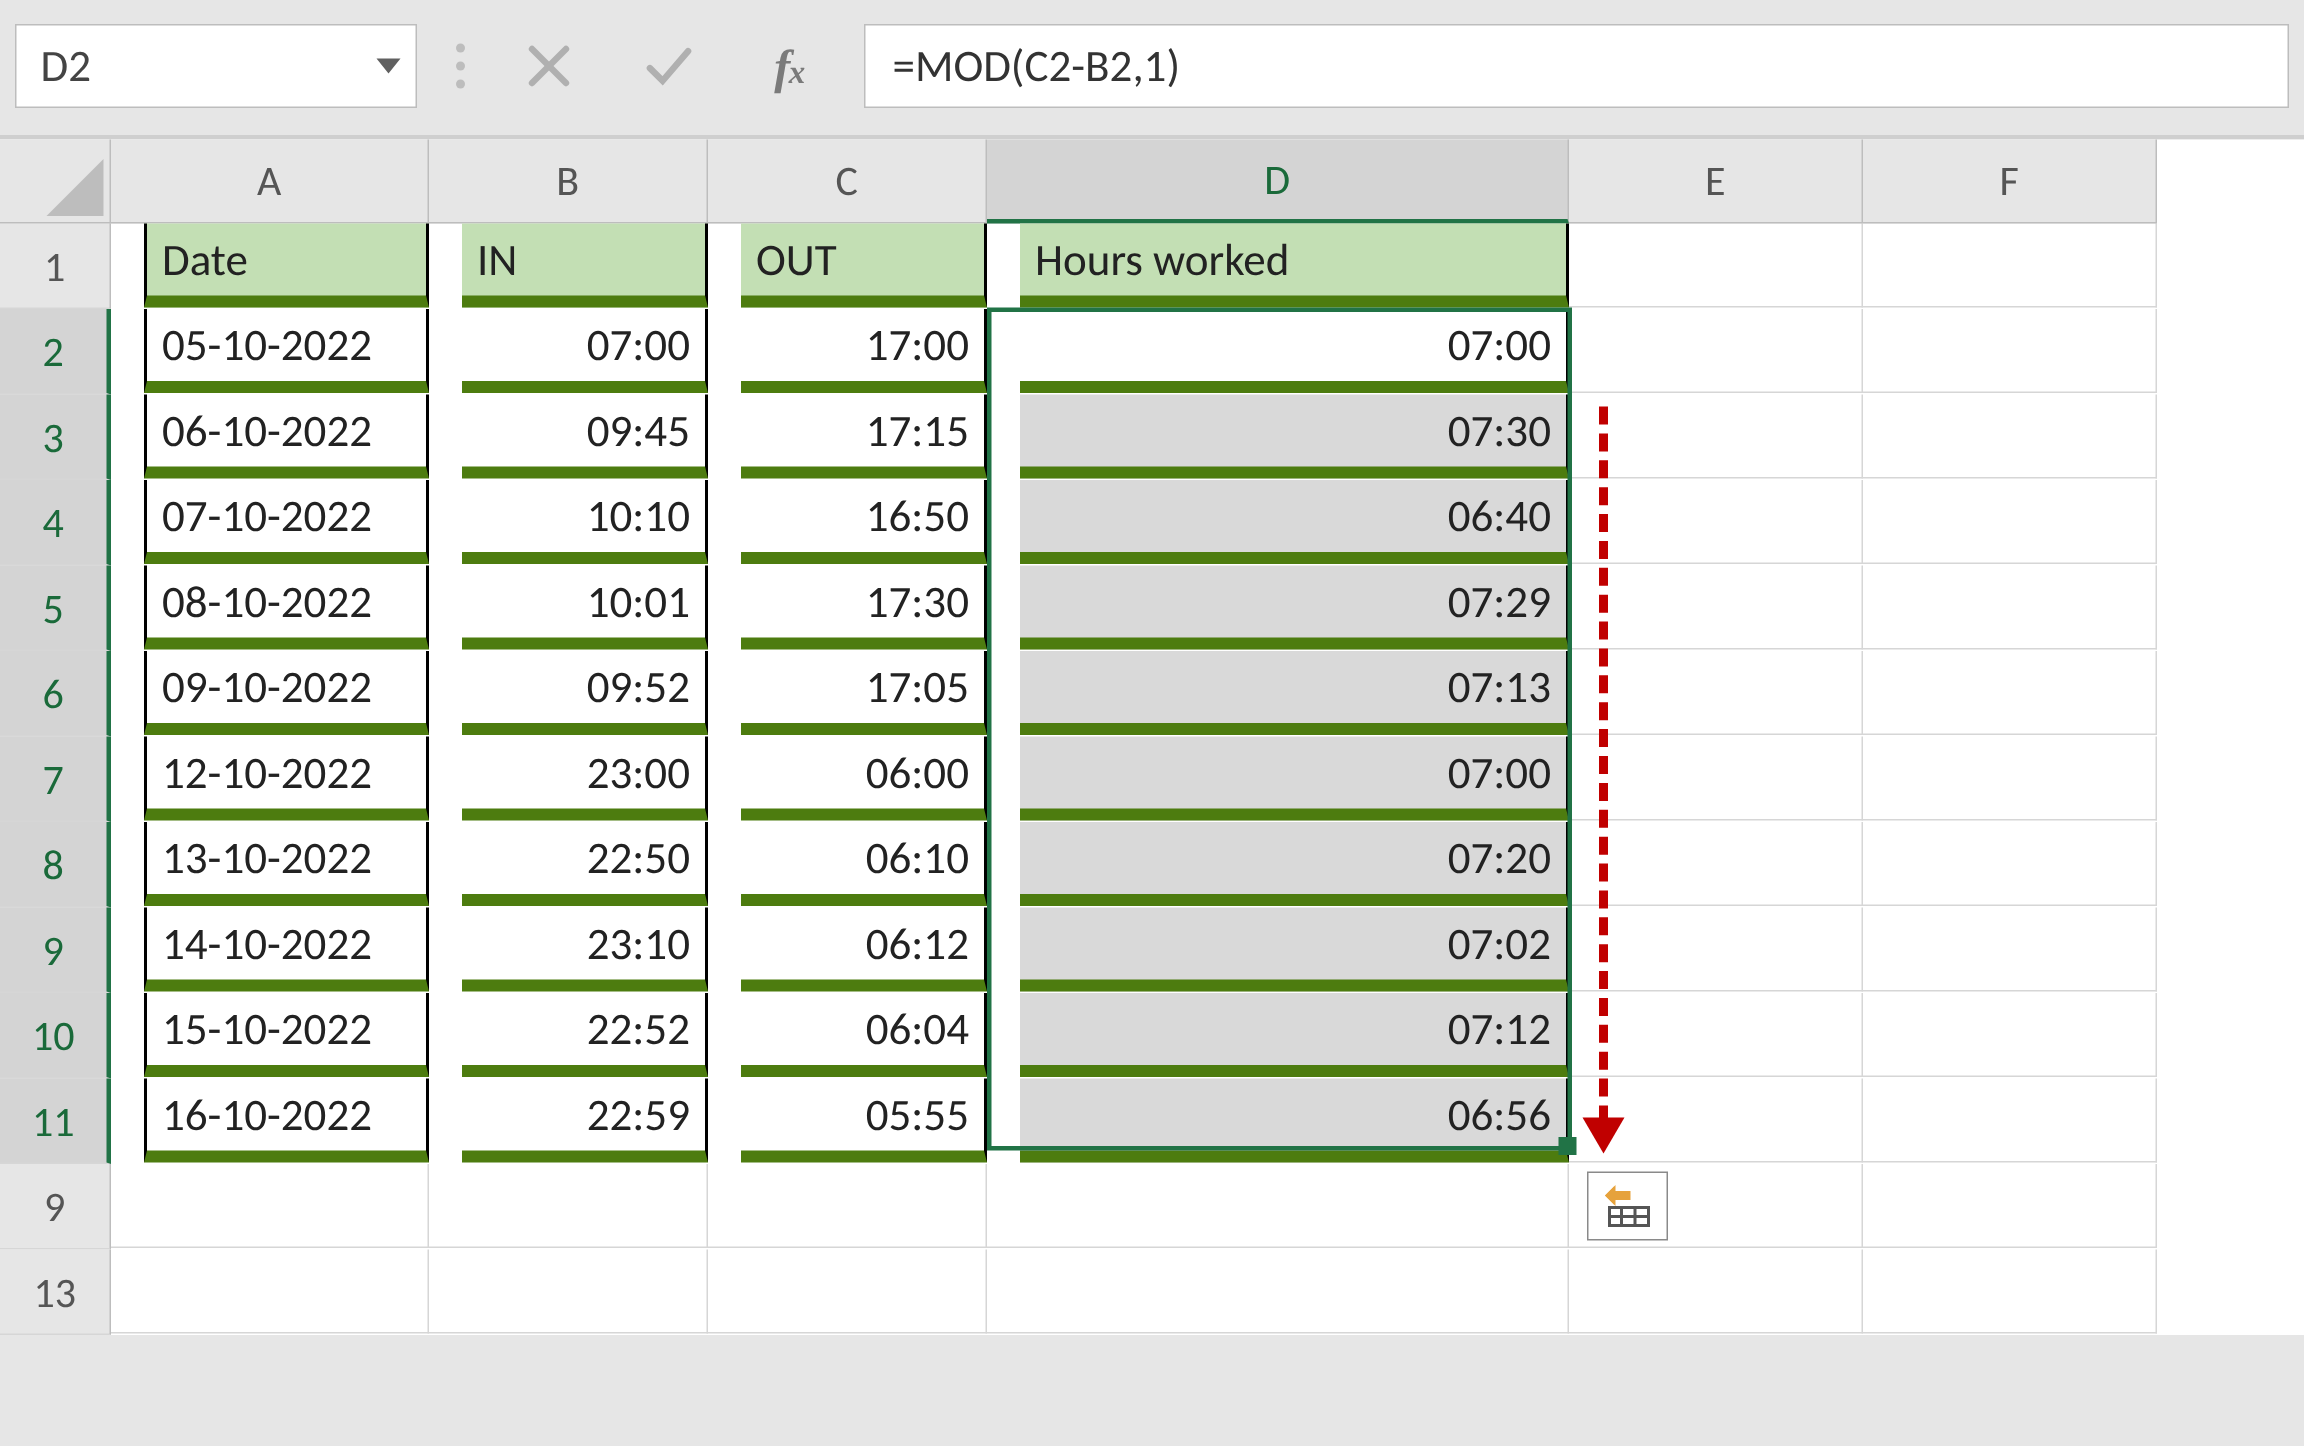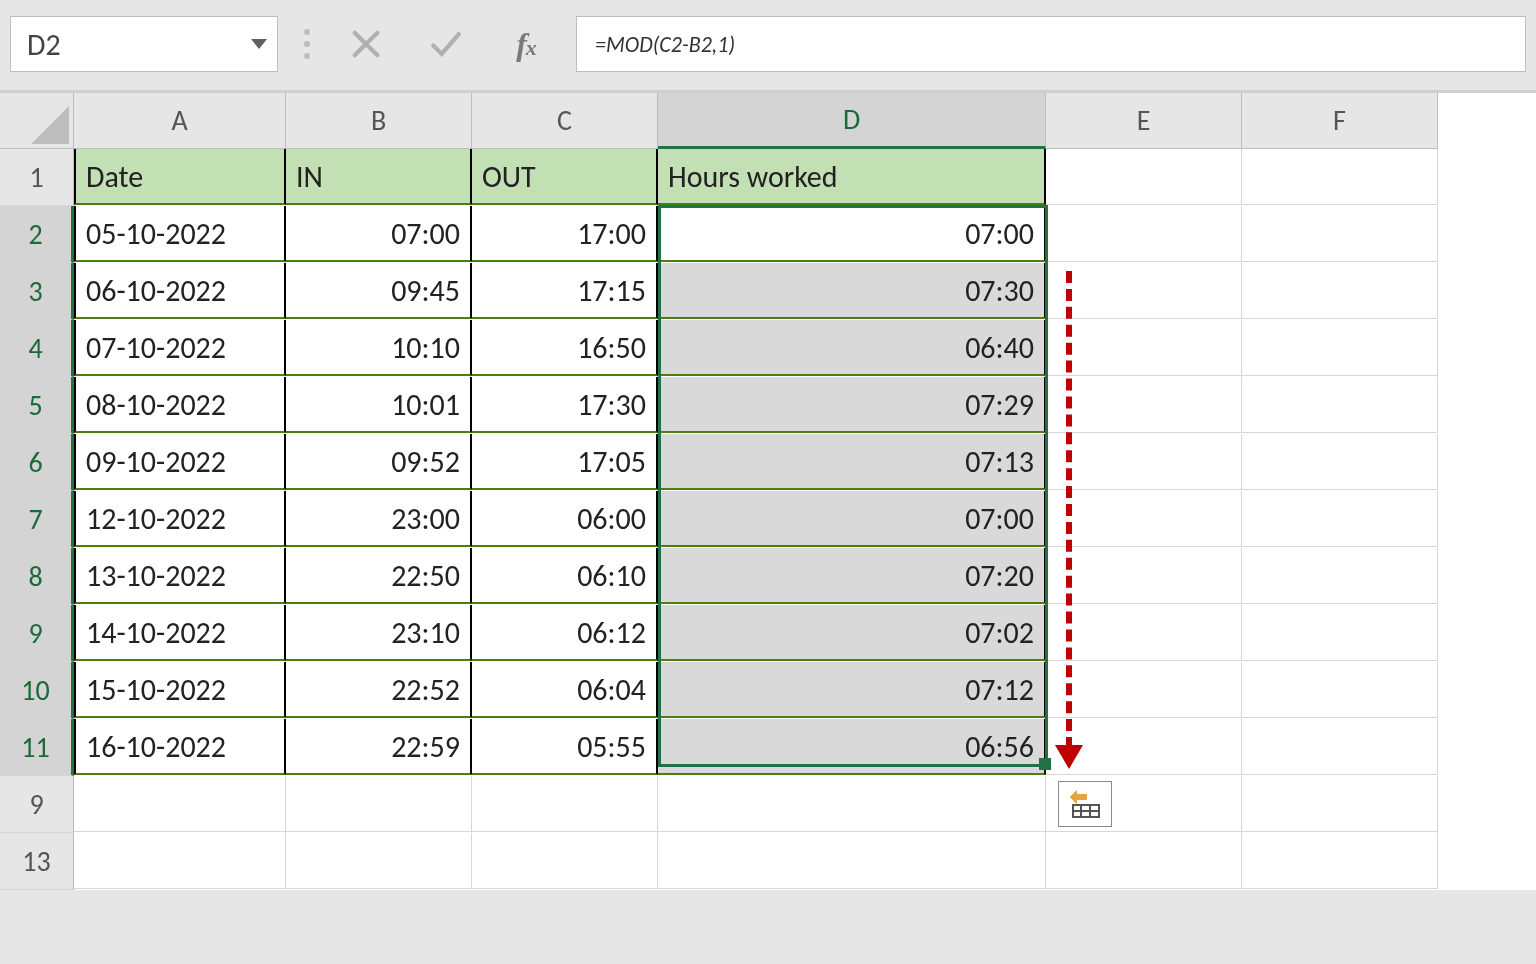--- a/index.html
+++ b/index.html
@@ -84,23 +84,22 @@
     flex: 1;
     background: #ffffff;
     border: 1px solid #bdbdbd;
     height: 56px;
     display: flex;
     align-items: center;
     padding: 0 18px;
     box-sizing: border-box;
   }
   .formula-text {
-    font-size: 22px;
+    font-size: 30px;
     color: #333;
-    font-style: italic;
   }
 
   .bar-bottom-line {
     height: 3px;
     background: #cfcfcf;
   }
 
   
   .grid-area {
     position: relative;
@@ -175,21 +174,22 @@
     box-sizing: border-box;
     font-size: 30px;
     color: #222;
   }
   .cell.right { justify-content: flex-end; }
   .cell.left  { justify-content: flex-start; }
 
   
   .tcell {
     border-right: 2px solid #000;
-    border-bottom: 2px solid #4d7c0f;
+    border-bottom: 8px solid #4d7c0f;
+    margin-left: 22px;
   }
   .tcell.leftb  { border-left: 2px solid #000; }
   .thead {
     background: #c3dfb4;
   }
 
   
   .selD-first {
     background: #ffffff;
   }

